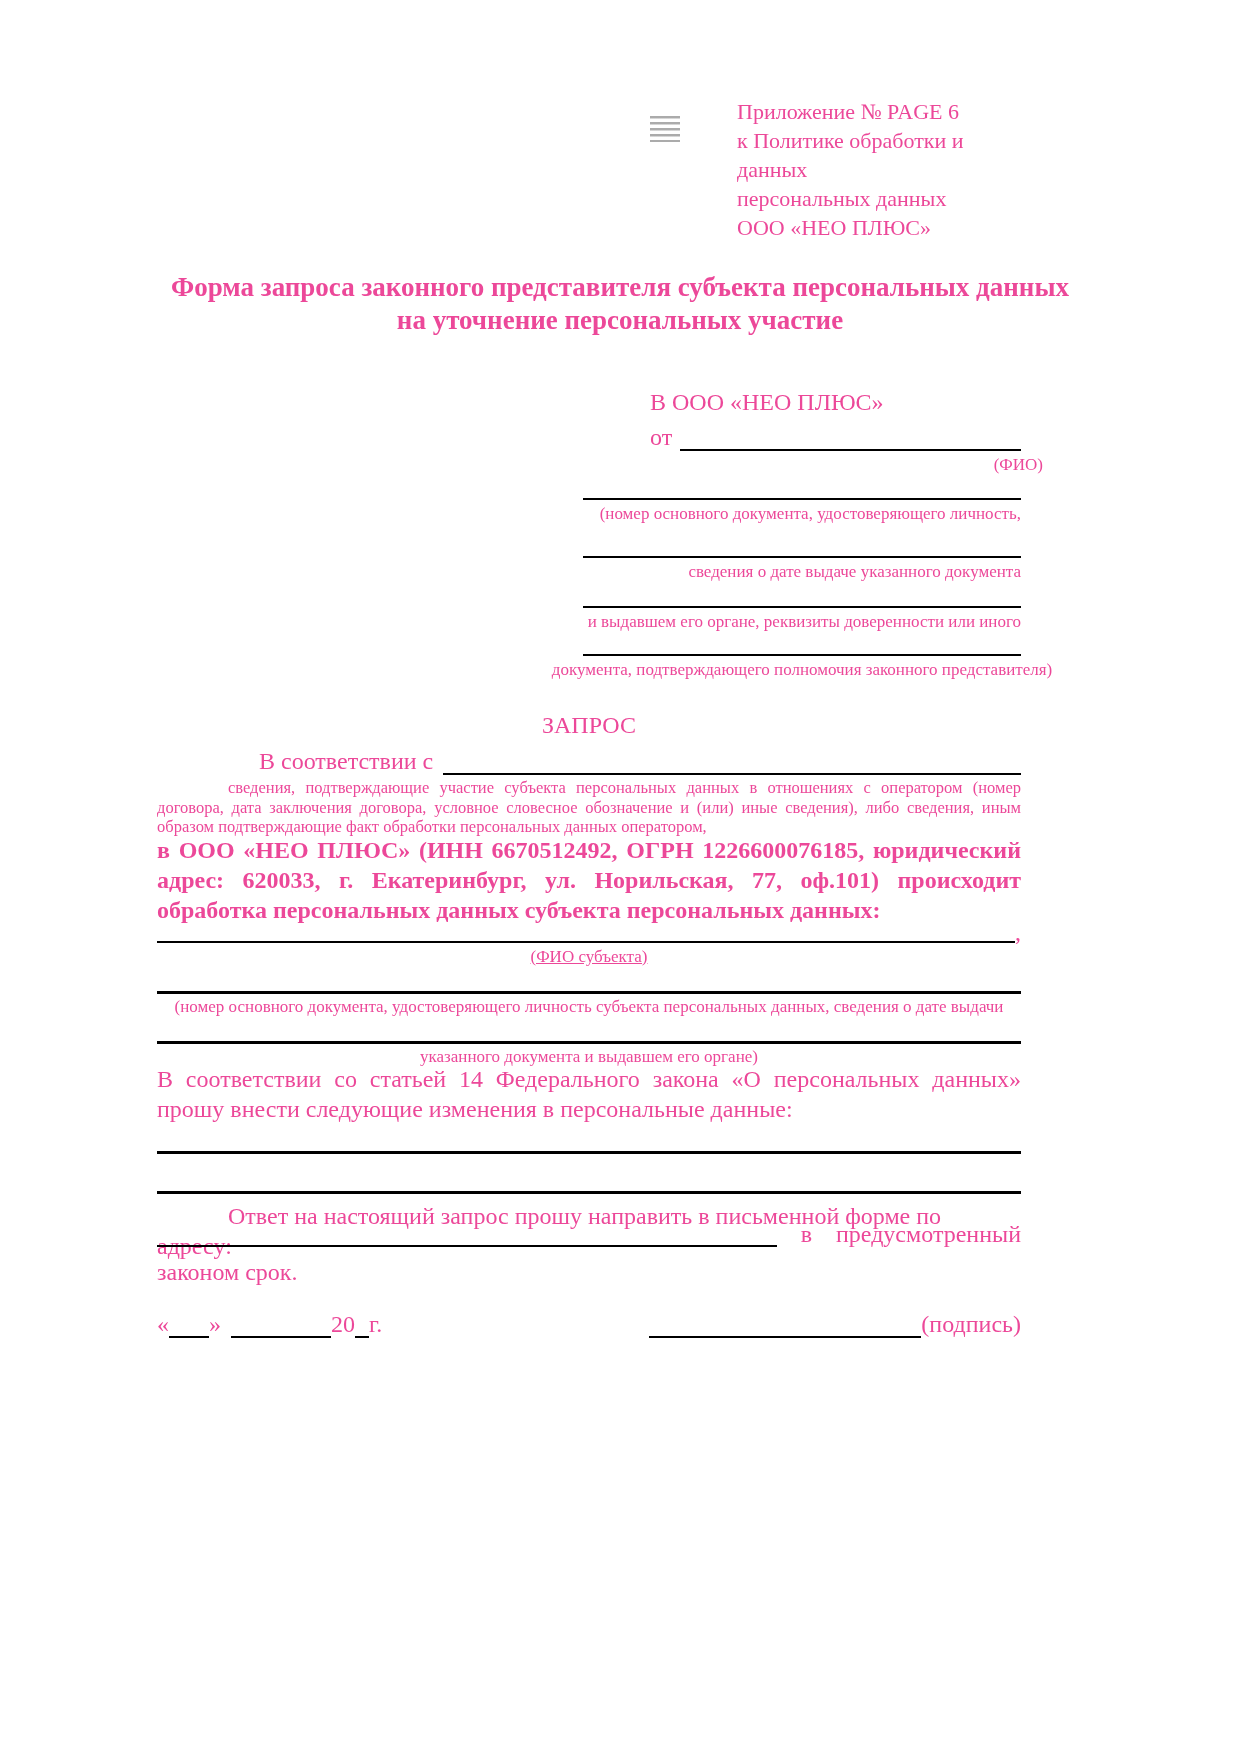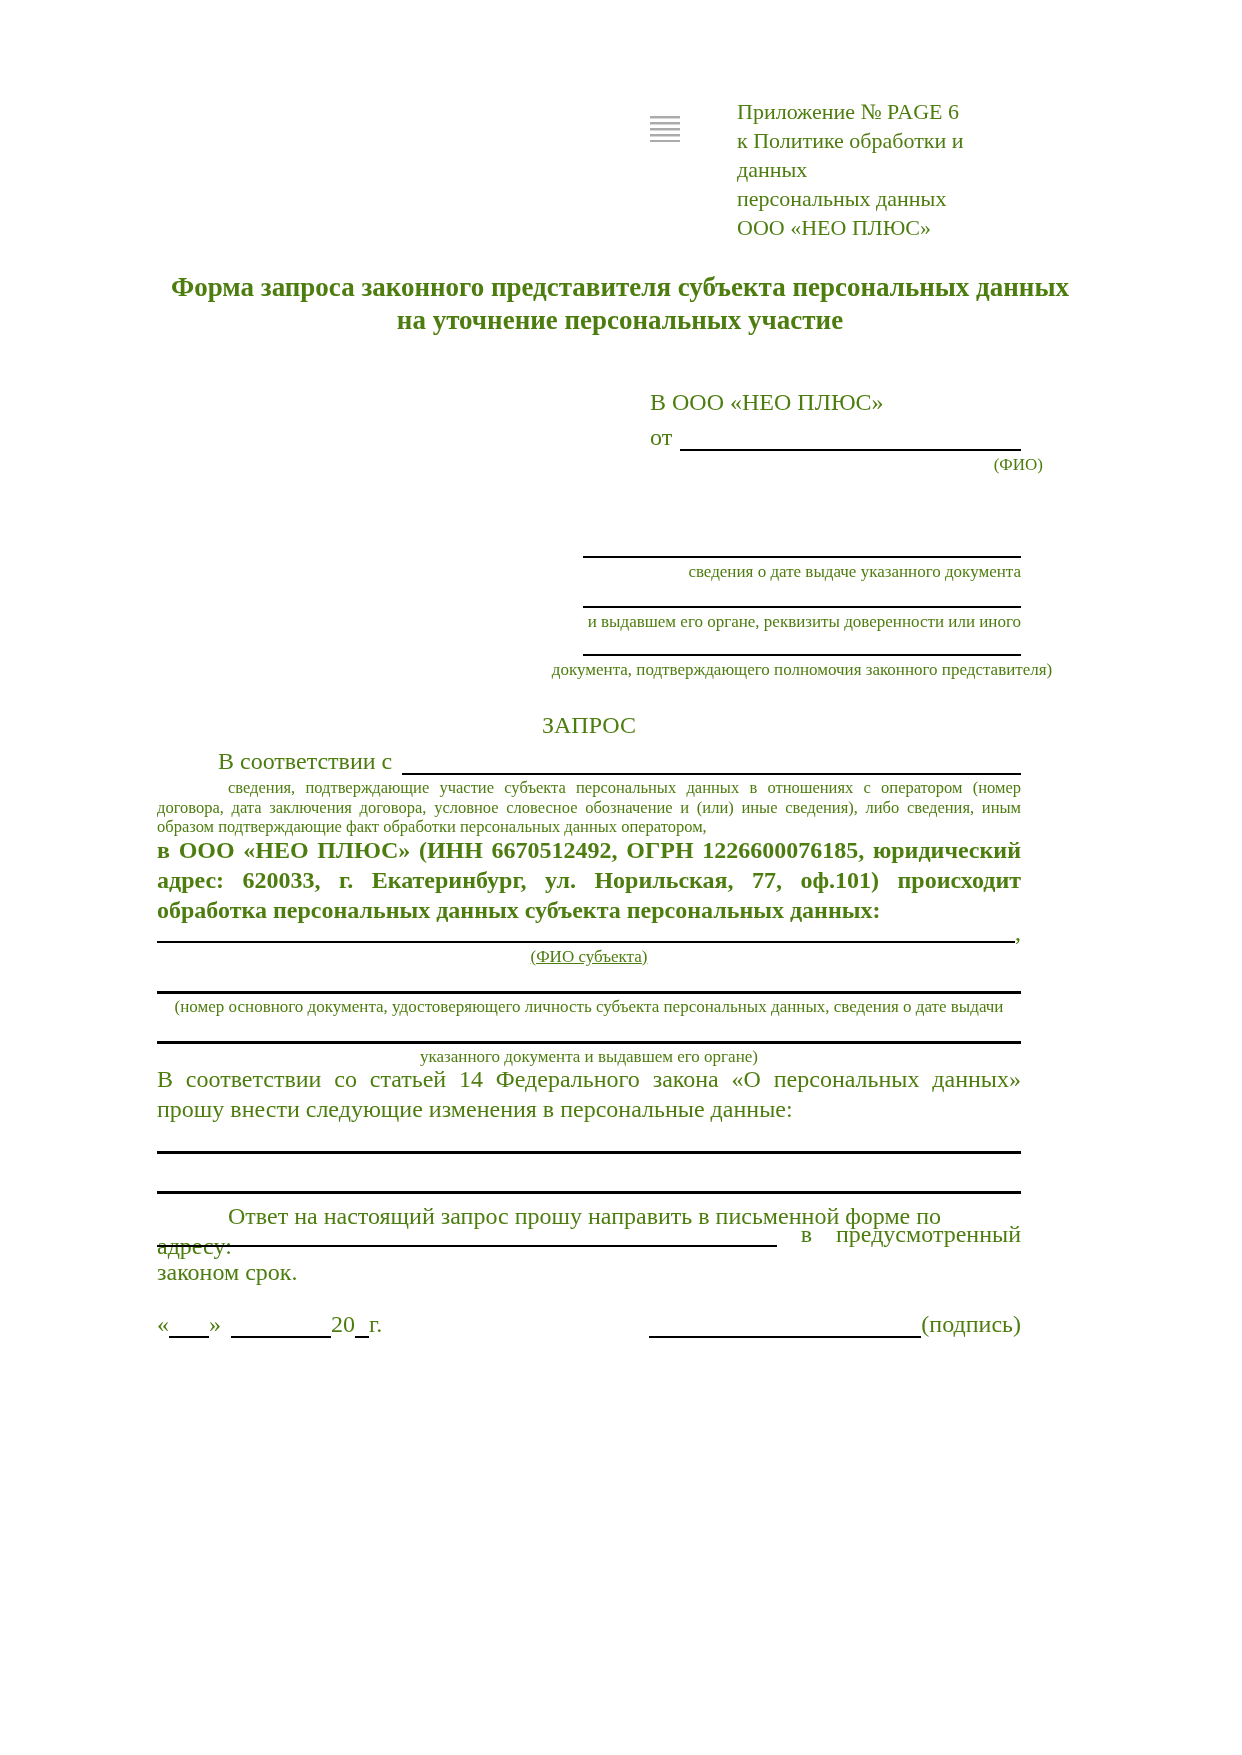--- a/index.html
+++ b/index.html
@@ -1,21 +1,21 @@
 <!DOCTYPE html>
 <html><head>
 <meta charset="utf-8">
 <style>
   html,body{margin:0;padding:0;background:#ffffff;}
   .page{
     position:relative;
     width:1242px;height:1755px;
     background:#ffffff;
     font-family:"Liberation Serif","DejaVu Serif",serif;
-    color:#4d7c0f;
+    color:#ec4899;
     overflow:hidden;
   }
   .abs{position:absolute;}
 
   
   #hdr{left:737px;top:97px;width:300px;font-size:22px;line-height:29px;}
 
   
   #mark{
     left:650px;top:116px;width:30px;height:26px;
@@ -42,21 +42,21 @@
     position:relative;left:50%;transform:translateX(-50%);
     display:inline-block;white-space:nowrap;
     font-size:17px;line-height:19px;padding-top:4px;text-align:center;
   }
   .field{text-align:center;}
   #f1{top:498px;} #f2{top:556px;} #f3{top:606px;} #f4{top:654px;}
 
   
   #reqTitle{left:157px;top:712px;width:864px;text-align:center;font-size:24px;}
   #accRow{left:157px;top:747px;width:864px;height:28px;display:flex;}
-  #accRow .lbl{font-size:24px;line-height:28px;margin-left:61px;padding-right:10px;}
+  #accRow .lbl{font-size:24px;line-height:28px;margin-left:102px;padding-right:10px;}
   #accRow .fl{flex:1;border-bottom:2px solid #000;}
 
   #footnote{
     left:157px;top:778px;width:864px;
     font-size:16.5px;line-height:19.5px;text-align:justify;text-indent:71px;
   }
   #operatorP{left:157px;top:835px;width:864px;font-size:24px;line-height:30px;text-align:justify;font-weight:bold;}
 
   #subjRow{left:157px;top:917px;width:864px;height:26px;display:flex;}
   #subjRow .fl{flex:1;border-bottom:2px solid #000;}
@@ -106,20 +106,24 @@
   <div id="title2" class="abs title">на уточнение персональных участие</div>
 
   <div id="addressee" class="abs">В ООО «НЕО ПЛЮС»</div>
 
   <div id="fromRow" class="abs">
     <span class="lbl">от</span>
     <span class="fl"></span>
   </div>
   <div id="fioCap" class="abs">(ФИО)</div>
 
+  <div id="f1" class="abs field">
+    <div class="fline"></div>
+    <div class="fcap">(номер основного документа, удостоверяющего личность,</div>
+  </div>
   <div id="f2" class="abs field">
     <div class="fline"></div>
     <div class="fcap">сведения о дате выдаче указанного документа</div>
   </div>
   <div id="f3" class="abs field">
     <div class="fline"></div>
     <div class="fcap">и выдавшем его органе, реквизиты доверенности или иного</div>
   </div>
   <div id="f4" class="abs field">
     <div class="fline"></div>

